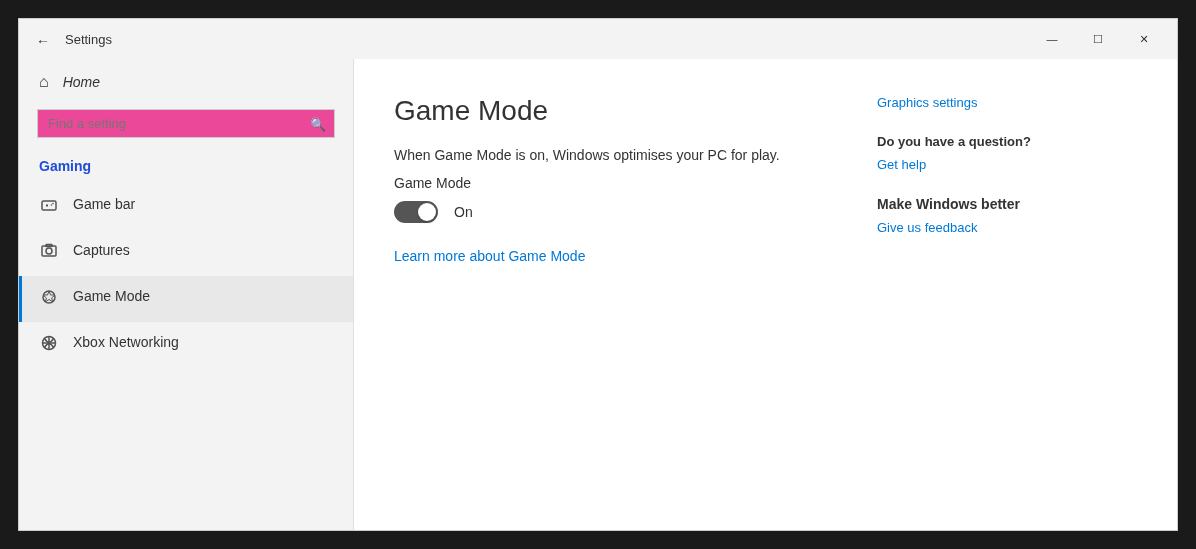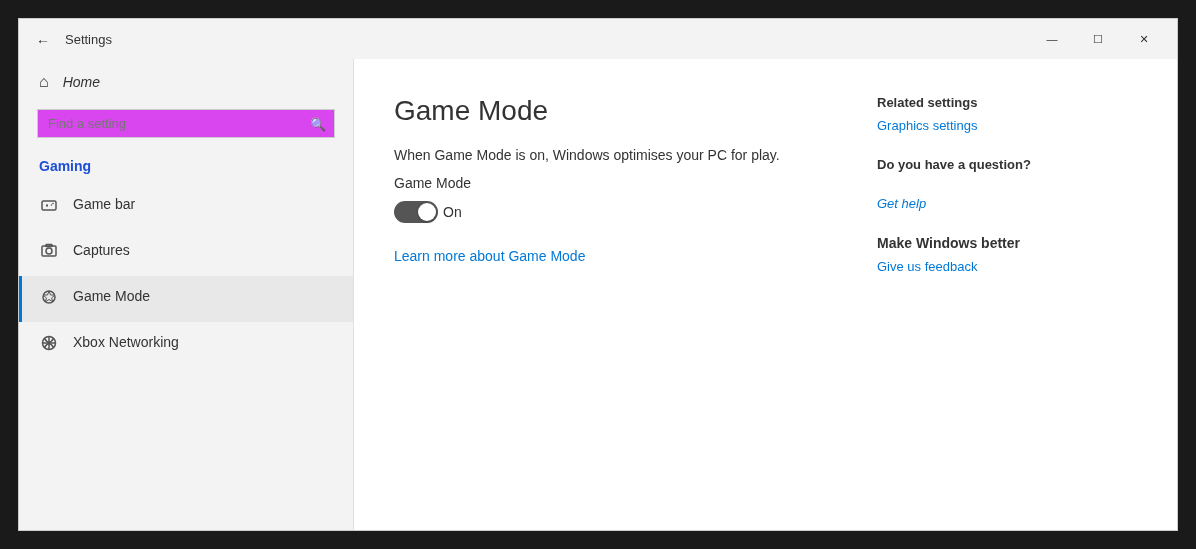--- a/index.html
+++ b/index.html
@@ -89,21 +89,21 @@
       font-style: italic;
     }
     .search-box {
       margin: 4px 18px 12px 18px;
       position: relative;
     }
     .search-input {
       width: 100%;
       padding: 6px 30px 6px 10px;
       border: 1px solid #ccc;
-      background: #d946ef;
+      background: #ec4899;
       font-size: 13px;
       color: #333;
       outline: none;
     }
     .search-icon {
       position: absolute;
       right: 8px;
       top: 50%;
       transform: translateY(-50%);
       font-size: 13px;
@@ -171,21 +171,21 @@
       margin-bottom: 12px;
     }
     .setting-group-label {
       font-size: 14px;
       color: #333;
       margin-bottom: 10px;
     }
     .toggle-row {
       display: flex;
       align-items: center;
-      gap: 5px;
+      gap: 16px;
       margin-bottom: 24px;
     }
     .toggle {
       width: 44px;
       height: 22px;
       background: #555;
       border-radius: 11px;
       position: relative;
       cursor: pointer;
     }
@@ -223,29 +223,28 @@
       font-size: 13px;
       color: #0078d7;
       cursor: pointer;
       display: block;
       margin-bottom: 24px;
     }
     .question-title {
       font-size: 13px;
       font-weight: 600;
       color: #333;
-      margin-bottom: 24px;
+      margin-bottom: 8px;
     }
     .question-link {
       font-size: 13px;
       color: #0078d7;
       cursor: pointer;
       display: block;
       margin-bottom: 24px;
-      font-style: italic;
     }
     .feedback-title {
       font-size: 14px;
       font-weight: 700;
       color: #333;
       margin-bottom: 8px;
     }
     .feedback-link {
       font-size: 13px;
       color: #0078d7;
@@ -344,21 +343,20 @@
           <div class="toggle-row">
             <div class="toggle">
               <div class="toggle-knob"></div>
             </div>
             <span class="toggle-state">On</span>
           </div>
           <a class="learn-more">Learn more about Game Mode</a>
         </div>
 
         <div class="main-right">
-          <div class="related-settings-title">Related settings</div>
           <a class="related-link">Graphics settings</a>
 
           <div class="question-title">Do you have a question?</div>
           <a class="question-link">Get help</a>
 
           <div class="feedback-title">Make Windows better</div>
           <a class="feedback-link">Give us feedback</a>
         </div>
       </div>
     </div>

